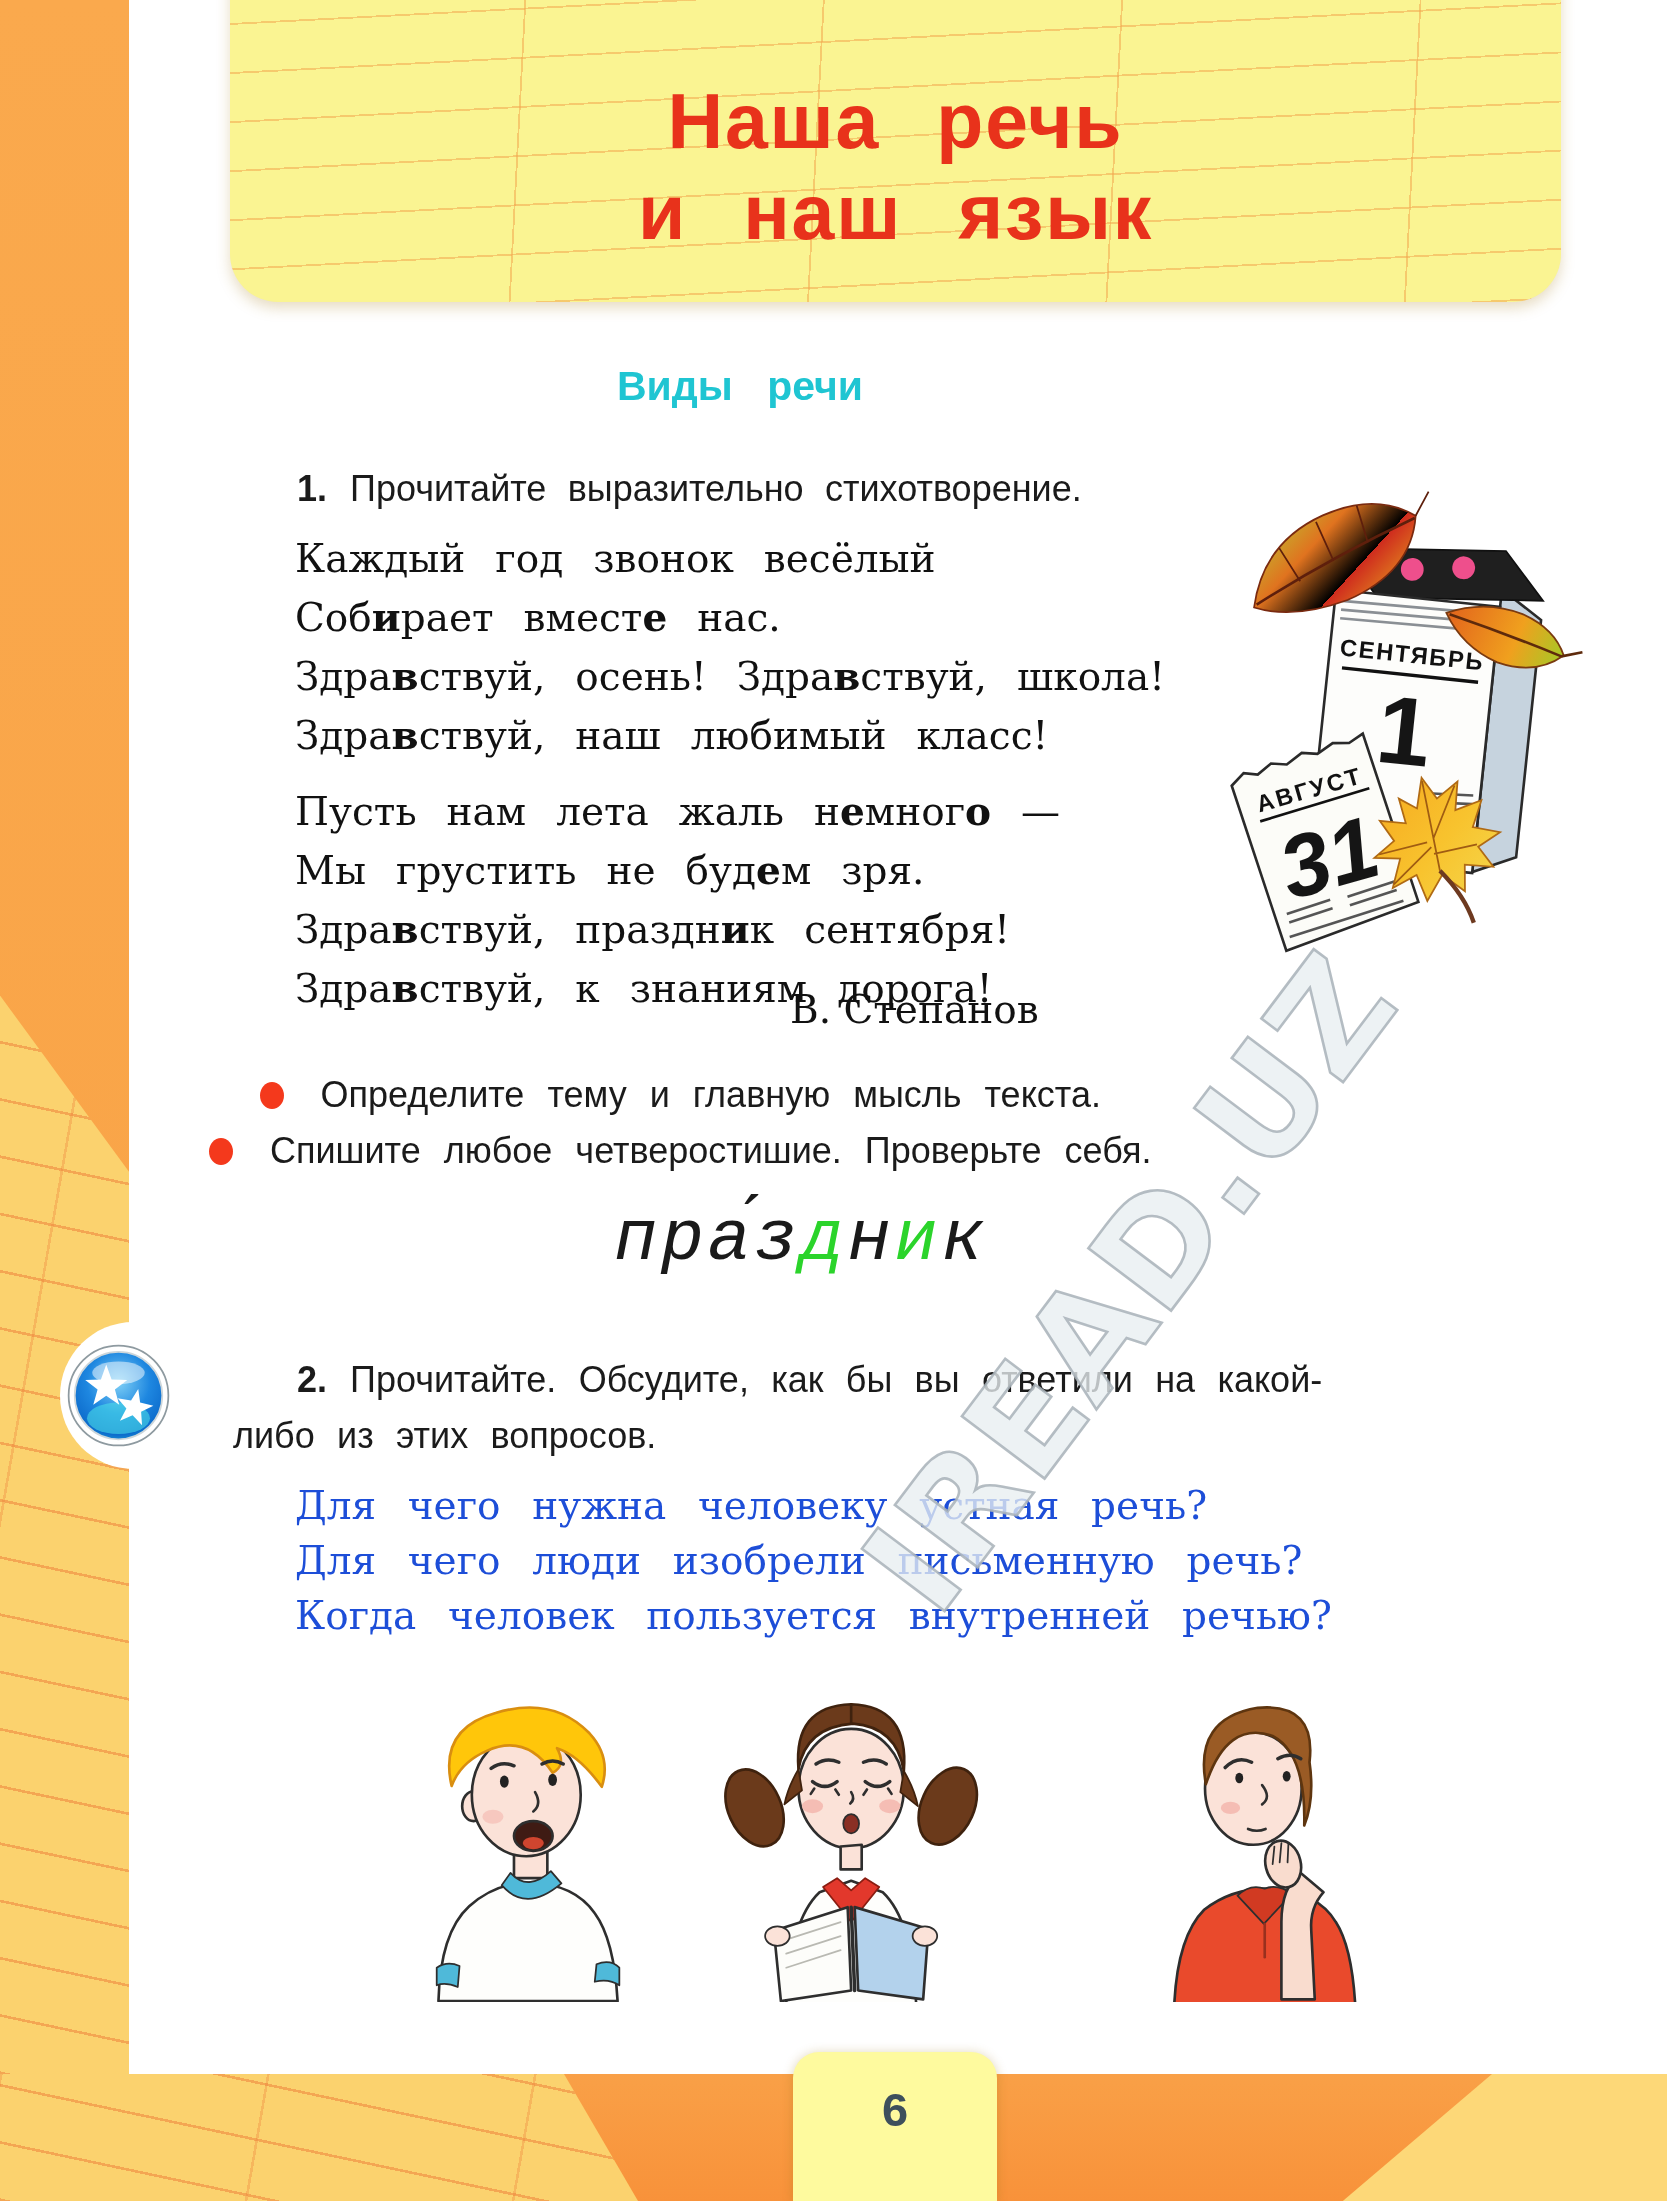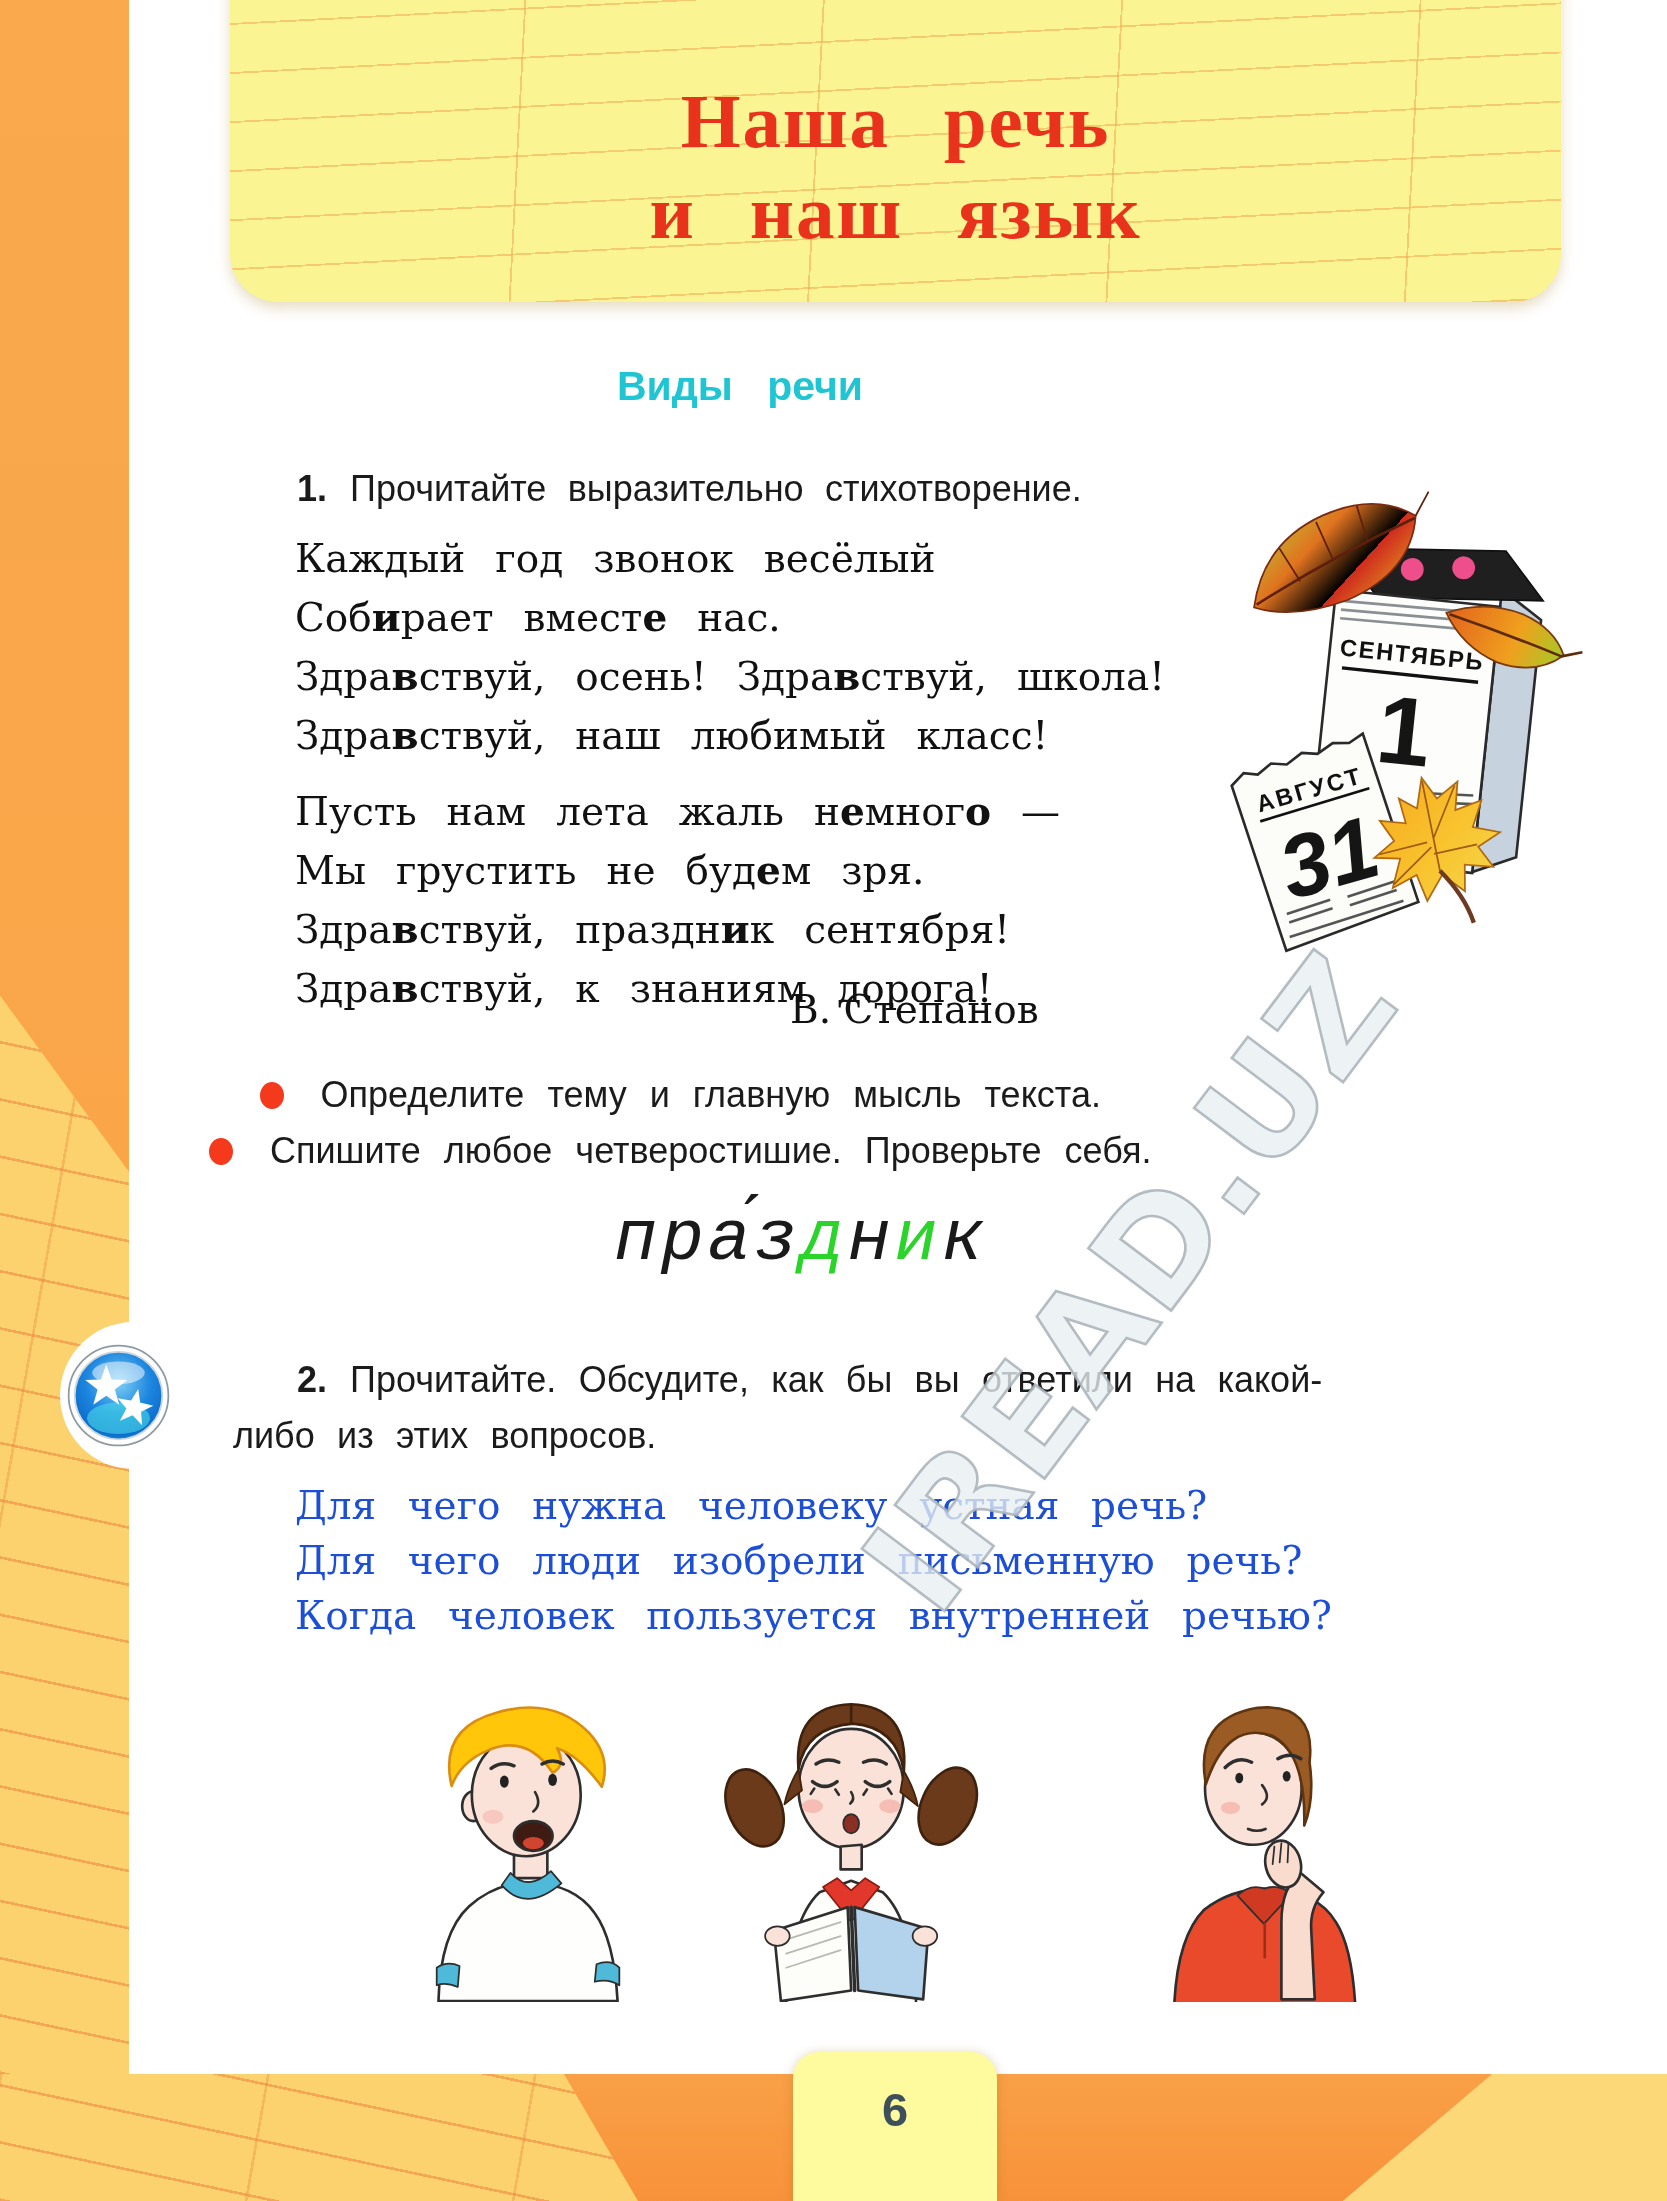--- a/index.html
+++ b/index.html
@@ -29,21 +29,21 @@
   .page-tab{position:absolute;left:793px;top:2052px;width:204px;height:149px;background:#fefa9e;
     border-radius:26px 26px 0 0;box-shadow:0 1.8px 10.5px rgba(150,110,20,.3);z-index:40;text-align:center;}
   .page-num{display:inline-block;margin-top:30px;font-weight:bold;font-size:47px;color:#3e4f5c;}
 
   
   .header-card{position:absolute;left:230px;top:-75px;width:1331px;height:377px;background-color:#faf492;
     background-image:
       repeating-linear-gradient(93deg, rgba(242,166,78,.55) 0 1.8px, transparent 1.8px 298px),
       repeating-linear-gradient(177deg, rgba(242,166,78,.55) 0 1.8px, transparent 1.8px 49px);
     border-radius:48px;box-shadow:0 5.3px 14px rgba(170,130,40,.28);z-index:5;}
-  .chapter-title{margin-top:151px;text-align:center;font-family:Liberation Serif, serif;font-weight:bold;
+  .chapter-title{margin-top:151px;text-align:center;font-family:Liberation Sans, sans-serif;font-weight:bold;
     font-size:77px;line-height:91px;color:#e8321b;letter-spacing:1.8px;word-spacing:33px;}
 
   
   .section-heading{position:absolute;left:129px;top:363px;width:1222px;margin:0;text-align:center;
     font-size:41px;font-weight:bold;color:#1fc5d2;word-spacing:23px;z-index:6;}
 
   
   .ex-num{font-weight:bold;margin-right:23px;}
   .ex1-task{position:absolute;left:297px;top:468px;font-size:36px;word-spacing:11.4px;z-index:6;}
   .poem{position:absolute;left:295px;font-family:"DejaVu Serif",serif;font-size:39px;line-height:58px;

